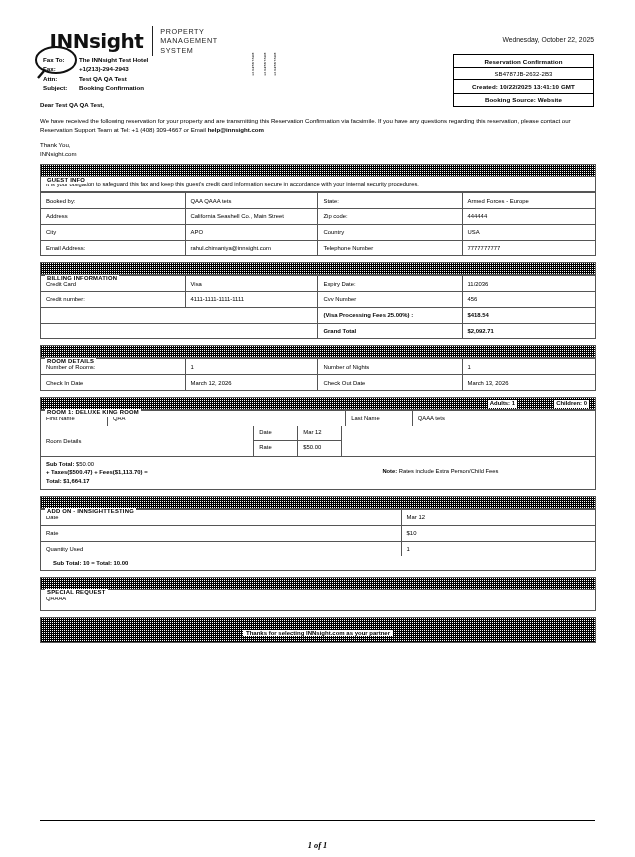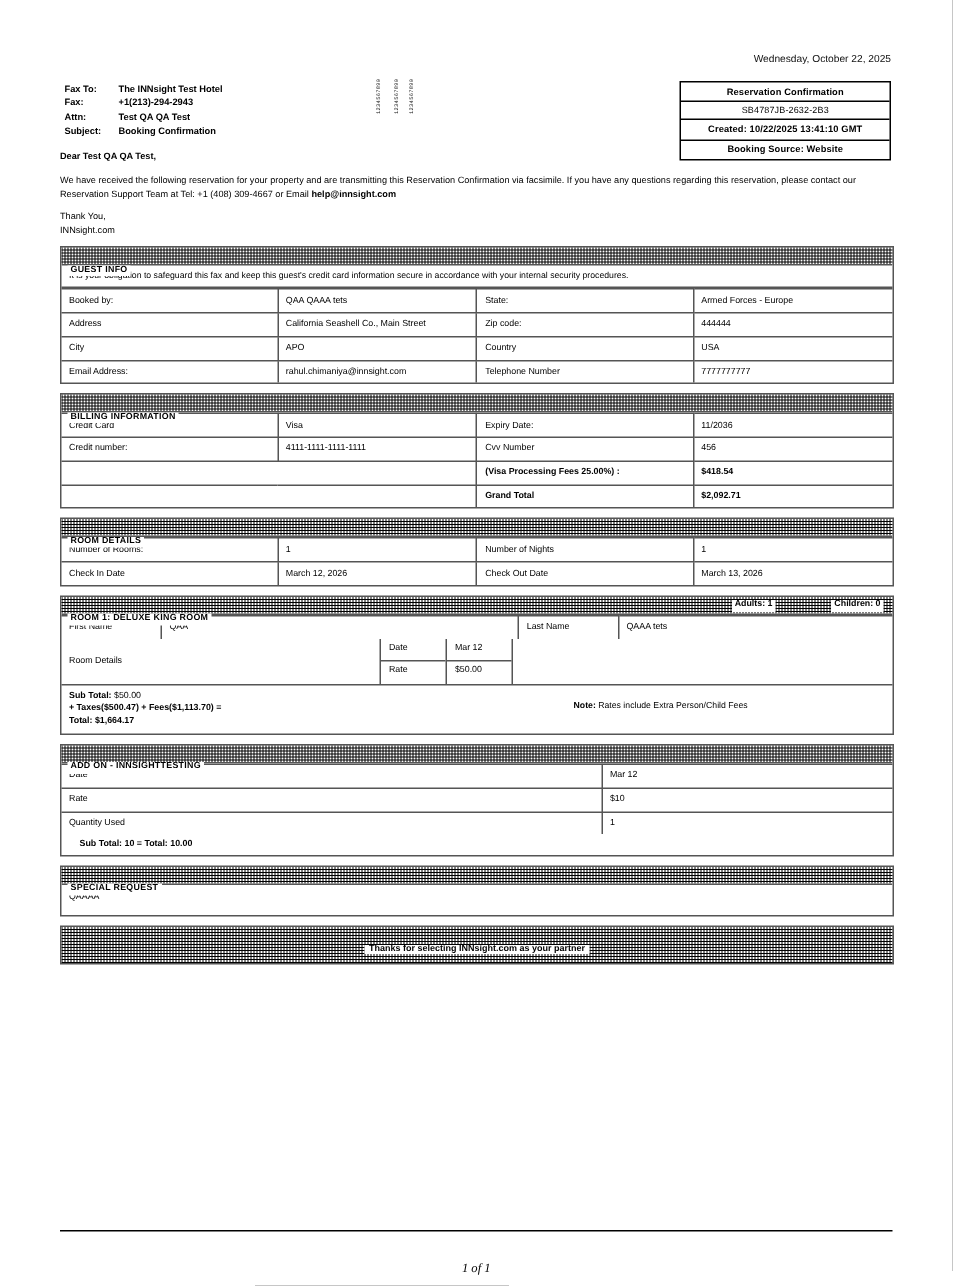--- a/index.html
+++ b/index.html
@@ -280,33 +280,50 @@
     right: 40px;
     top: 820px;
     border-top: 1.2px solid #000;
     text-align: center;
   }
   .footer span {
     display: inline-block;
     margin-top: 20px;
     font-size: 8.4px;
     font-style: italic;
-    font-weight: normal;
+    font-weight: bold;
     font-family: "Liberation Serif", serif;
     color: #000;
   }
 </style>
 </head>
 <body>
 
 <div class="page">
   <div class="sheet">
 
     <div class="header">
 
+      <div class="logo-block">
+        <div class="logo-mark">
+          <span class="logo-ring">
+            <svg width="58" height="34" viewBox="0 0 58 34">
+              <ellipse cx="22" cy="15" rx="20" ry="13" fill="none" stroke="#111" stroke-width="2"></ellipse>
+              <line x1="10" y1="26" x2="4" y2="33" stroke="#111" stroke-width="2.4"></line>
+            </svg>
+          </span>
+          <span>IN</span><span>N</span><span>sight</span>
+        </div>
+        <div class="logo-div"></div>
+        <div class="logo-sub">
+          <div>PROPERTY</div>
+          <div>MANAGEMENT</div>
+          <div>SYSTEM</div>
+        </div>
+      </div>
 
       <div class="vert-codes">
         <span class="vc1">1234567890</span>
         <span class="vc2">1234567890</span>
         <span class="vc3">1234567890</span>
       </div>
 
       <div class="header-date">Wednesday, October 22, 2025</div>
 
       <div class="fax-meta">

